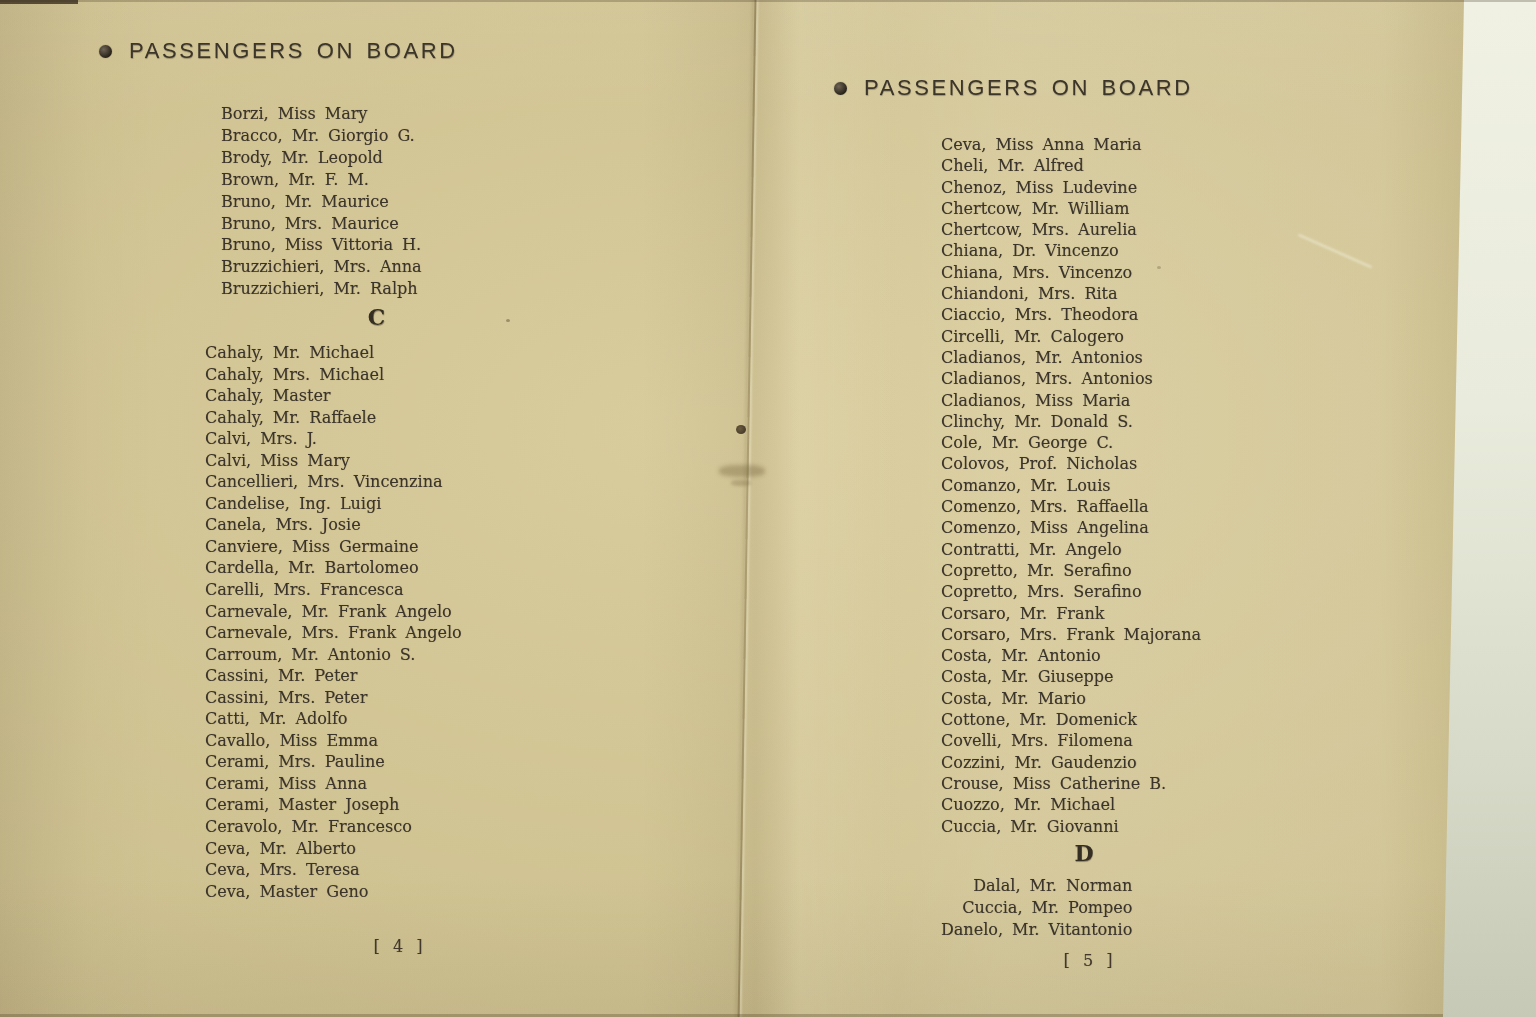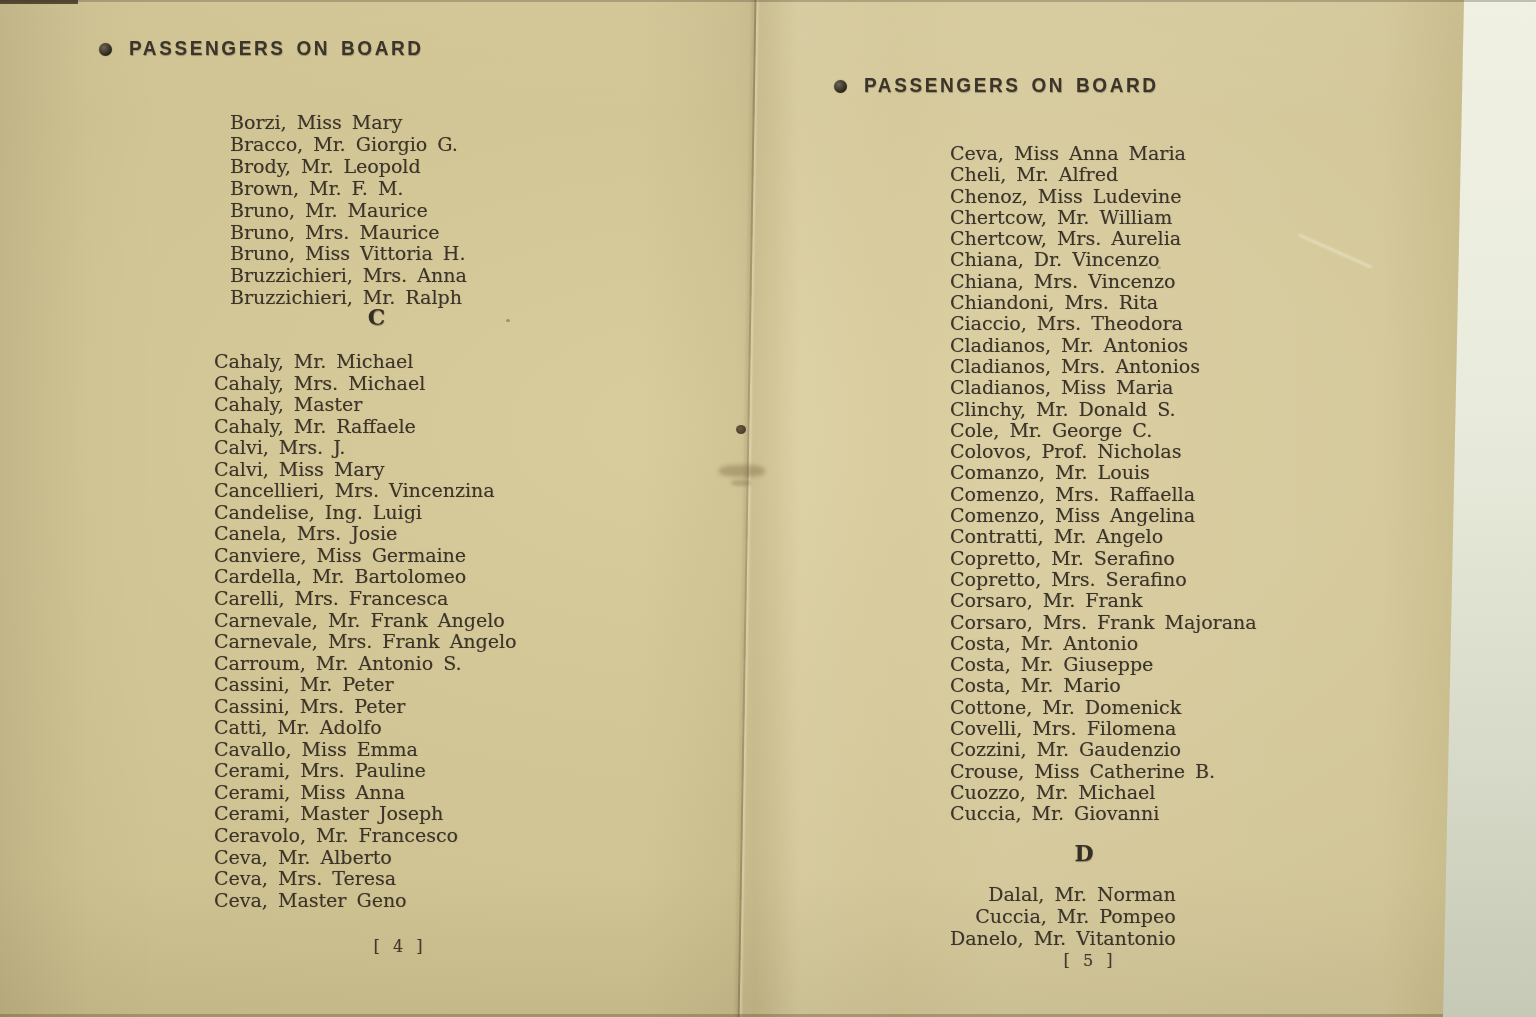--- a/index.html
+++ b/index.html
@@ -56,30 +56,29 @@
   .page-header{position:absolute;display:flex;align-items:center;}
   .hdr-left{left:99px;top:38px;}
   .hdr-right{left:834px;top:75px;}
   .bullet{
     width:13px;height:13px;border-radius:50%;margin-right:17px;flex:0 0 auto;
     background:radial-gradient(circle at 36% 34%, #6f6556, #262016 72%);
     box-shadow:0 0 1px rgba(40,32,20,0.6);
   }
   .hdr-text{
     font-family:"Liberation Sans", sans-serif;
-    font-size:19px;letter-spacing:2.6px;word-spacing:3px;
+    font-size:22px;letter-spacing:2.6px;word-spacing:3px;
     color:#3c352a;white-space:nowrap;
     text-shadow:0.4px 0.5px 0.7px rgba(55,45,28,0.35);
     transform:scaleY(1.04);
-    font-weight:bold;
   }
   
   .name-list{
-    position:absolute;list-style:none;margin:16px;padding:0;
-    font-size:19px;color:#3b342a;word-spacing:4px;white-space:nowrap;
+    position:absolute;list-style:none;margin:7px;padding:0;
+    font-size:16px;color:#3b342a;word-spacing:4px;white-space:nowrap;
     text-shadow:0.3px 0.4px 0.8px rgba(55,45,28,0.38);
   }
   .list-left-b{left:214px;top:96px;line-height:21.9px;}
   .list-left-c{left:198px;top:335px;line-height:21.55px;}
   .list-right-c{left:934px;top:127px;line-height:21.3px;}
   .list-right-d{left:934px;top:868px;line-height:21.8px;text-align:right;}
   .section-letter{
     position:absolute;text-align:center;
     font-size:22px;font-weight:700;color:#352e22;
     text-shadow:0.4px 0.5px 0.8px rgba(55,45,28,0.45);
@@ -161,20 +160,21 @@
 
     <li class="entry">Ceva, Miss Anna Maria</li>
         <li class="entry">Cheli, Mr. Alfred</li>
         <li class="entry">Chenoz, Miss Ludevine</li>
         <li class="entry">Chertcow, Mr. William</li>
         <li class="entry">Chertcow, Mrs. Aurelia</li>
         <li class="entry">Chiana, Dr. Vincenzo</li>
         <li class="entry">Chiana, Mrs. Vincenzo</li>
         <li class="entry">Chiandoni, Mrs. Rita</li>
         <li class="entry">Ciaccio, Mrs. Theodora</li>
+        <li class="entry">Circelli, Mr. Calogero</li>
         <li class="entry">Cladianos, Mr. Antonios</li>
         <li class="entry">Cladianos, Mrs. Antonios</li>
         <li class="entry">Cladianos, Miss Maria</li>
         <li class="entry">Clinchy, Mr. Donald S.</li>
         <li class="entry">Cole, Mr. George C.</li>
         <li class="entry">Colovos, Prof. Nicholas</li>
         <li class="entry">Comanzo, Mr. Louis</li>
         <li class="entry">Comenzo, Mrs. Raffaella</li>
         <li class="entry">Comenzo, Miss Angelina</li>
         <li class="entry">Contratti, Mr. Angelo</li>

